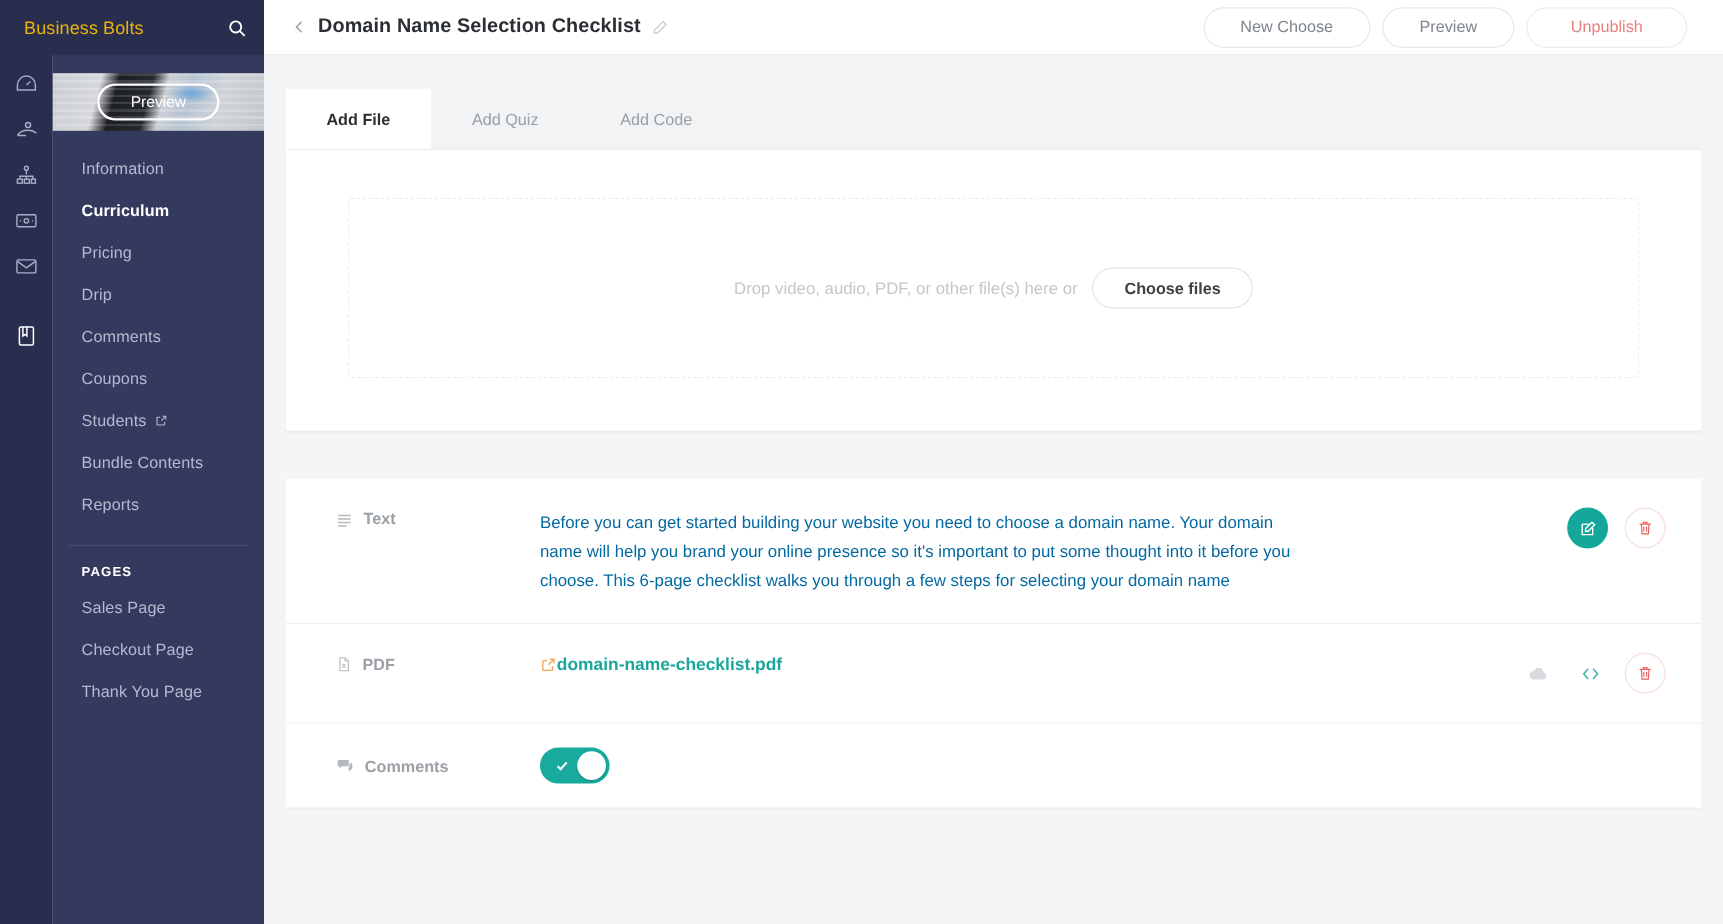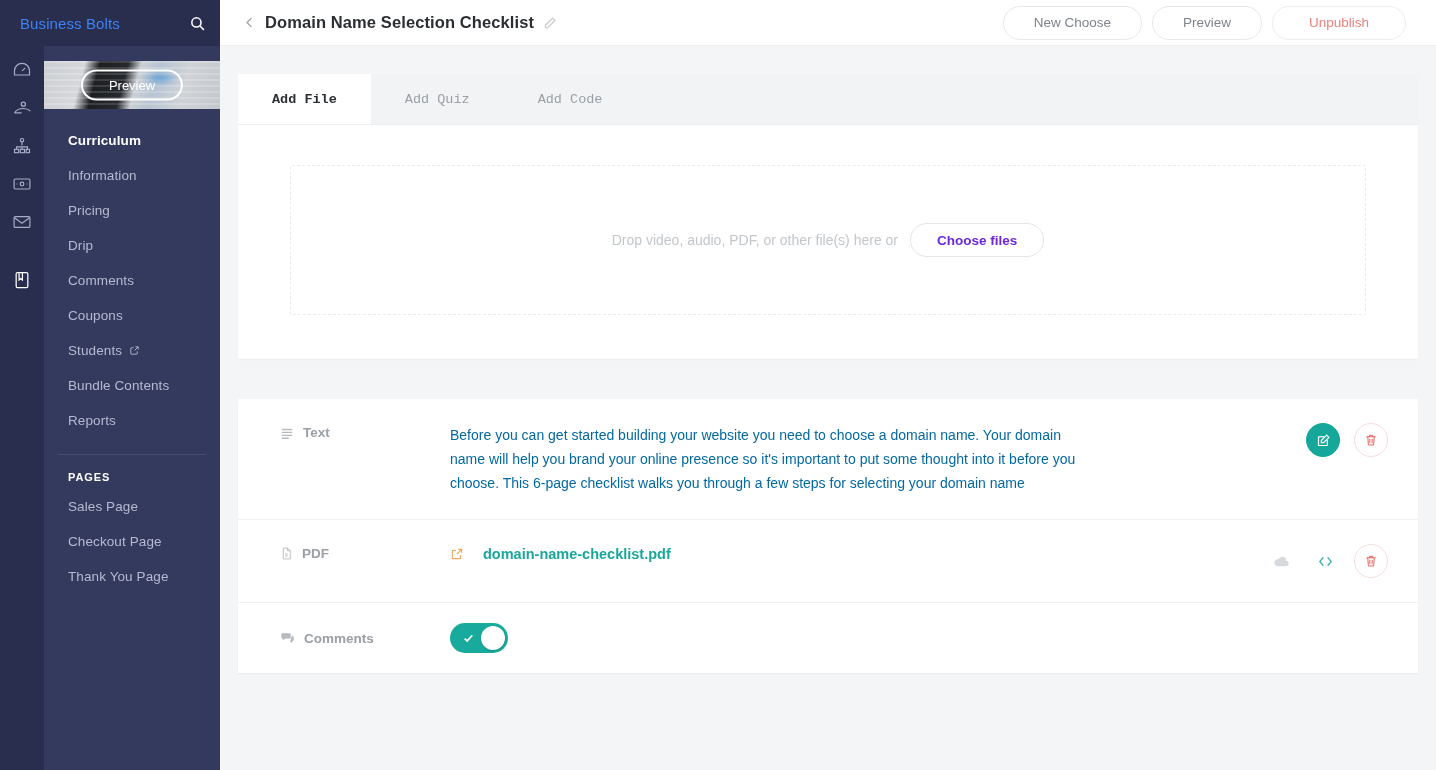--- a/index.html
+++ b/index.html
@@ -43,21 +43,21 @@
   .brand-bar {
     height: 46px;
     background: #2a2e4e;
     display: flex; align-items: center;
     padding: 0 14px 0 0;
     position: absolute; left: 0; top: 0;
     width: 220px;
     z-index: 5;
   }
   .brand-name {
-    color: #3b82f6;
+    color: #eab308;
     font-size: 15px;
     letter-spacing: .1px;
     margin-left: 20px;
     flex: 1;
   }
   .brand-search {
     color: #ffffff; cursor: pointer;
     display: flex; align-items: center;
   }
   .sidebar-inner { padding-top: 46px; }
@@ -183,21 +183,21 @@
   }
   .tab {
     padding: 0 34px;
     height: 50px;
     display: flex; align-items: center;
     font-size: 13.5px;
     color: #9aa0a6;
     cursor: pointer;
     background: transparent;
     border: none;
-    font-family: Liberation Mono, monospace;
+    font-family: Liberation Sans, sans-serif;
   }
   .tab.active {
     background: #ffffff;
     color: #2b2f33;
     font-weight: bold;
   }
   .dropzone-wrap { padding: 40px 52px 44px 52px; }
   .dropzone {
     border: 1px dashed #e9ebed;
     border-radius: 2px;
@@ -209,21 +209,21 @@
     font-size: 14px; color: #c2c7cb;
     margin-right: 12px;
   }
   .choose-btn {
     border: 1px solid #e4e6e8;
     background: #ffffff;
     border-radius: 20px;
     height: 34px;
     padding: 0 26px;
     font-size: 13.5px;
-    color: #6d28d9;
+    color: #404040;
     font-weight: bold;
     cursor: pointer;
     font-family: "Liberation Sans", sans-serif;
   }
 
   
   .rows-card { background: #ffffff; box-shadow: 0 1px 2px rgba(0,0,0,.045); }
   .row {
     display: flex; align-items: flex-start;
     padding: 24px 30px 24px 42px;
@@ -241,21 +241,21 @@
     font-weight: bold;
   }
   .row-type .ticon { display: inline-flex; color: #b5babe; }
   .row-body { flex: 1 1 auto; min-width: 0; padding-right: 24px; }
   .row-text {
     font-size: 14px;
     line-height: 24px;
     color: #0369a1;
     max-width: 640px;
   }
-  .file-link-wrap { display: flex; align-items: center; gap: 19px; padding-top: 2px; }
+  .file-link-wrap { display: flex; align-items: center; gap: 0; padding-top: 2px; }
   .file-ext-icon { color: #efa35c; display: inline-flex; }
   .file-link {
     color: #1aa79a; font-size: 14.5px; font-weight: bold;
     text-decoration: none; cursor: pointer;
   }
   .row-actions {
     flex: 0 0 auto;
     display: flex; align-items: center;
     gap: 14px;
     padding-top: 0;
@@ -355,25 +355,25 @@
   <div class="sidebar">
     <div class="sidebar-inner">
 
       <div class="preview-thumb">
         <div class="lines"></div>
         <div class="blue-blob"></div>
         <div class="preview-pill">Preview</div>
       </div>
 
       <div class="nav-list">
+        <div class="nav-item">
+          <span>Information</span>
+        </div>
         <div class="nav-item active">
           <span>Curriculum</span>
-        </div>
-        <div class="nav-item">
-          <span>Information</span>
         </div>
         <div class="nav-item">
           <span>Pricing</span>
         </div>
         <div class="nav-item">
           <span>Drip</span>
         </div>
         <div class="nav-item">
           <span>Comments</span>
         </div>

